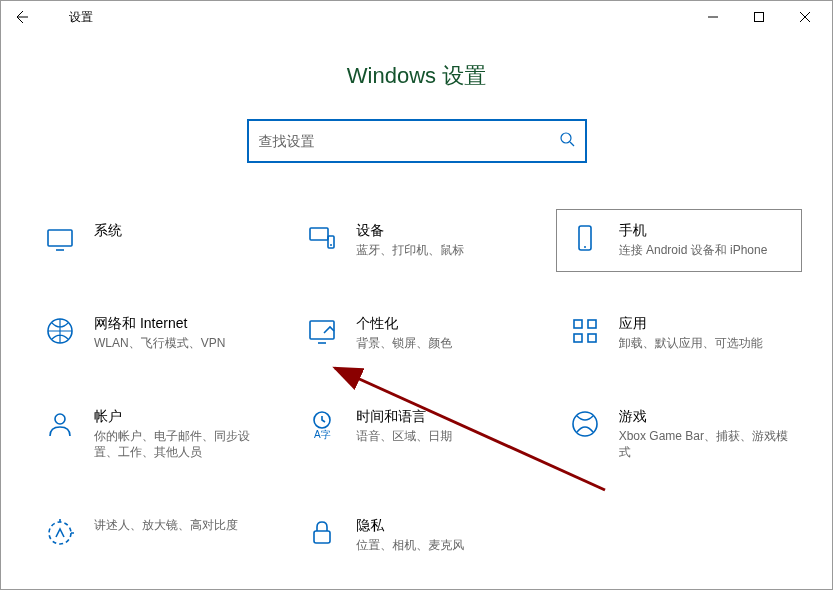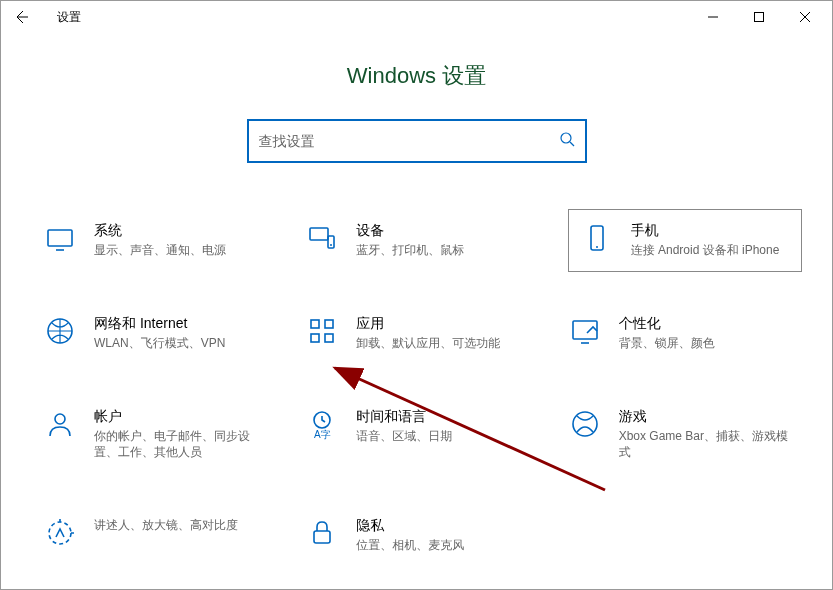--- a/index.html
+++ b/index.html
@@ -1,32 +1,32 @@
 <!DOCTYPE html>
 <html><head>
   <meta charset="utf-8">
   <style>
     * { margin: 0; padding: 0; box-sizing: border-box; font-family: "Microsoft YaHei", "Segoe UI", sans-serif; }
     body { width: 833px; height: 590px; background: #fff; position: relative; overflow: hidden; }
     .window { width: 100%; height: 100%; border: 1px solid #999; display: flex; flex-direction: column; }
     .titlebar { height: 32px; display: flex; align-items: center; padding: 0 4px; }
-    .titlebar-left { display: flex; align-items: center; gap: 20px; }
+    .titlebar-left { display: flex; align-items: center; gap: 32px; }
     .back-btn { width: 32px; height: 32px; display: flex; align-items: center; justify-content: center; cursor: pointer; }
     .app-title { font-size: 12px; color: #000; }
     .titlebar-right { margin-left: auto; display: flex; }
     .win-btn { width: 46px; height: 32px; display: flex; align-items: center; justify-content: center; cursor: pointer; }
     .content { flex: 1; display: flex; flex-direction: column; align-items: center; padding-top: 28px; overflow: hidden; }
     .page-title { font-size: 22px; font-weight: 300; color: #14532d; margin-bottom: 28px; }
     .search-wrap { width: 340px; height: 44px; border: 2px solid #0067c0; display: flex; align-items: center; padding: 0 10px; margin-bottom: 46px; }
     .search-input { flex: 1; border: none; outline: none; font-size: 14px; background: transparent; }
     .search-input::placeholder { color: #666; }
     .search-icon { color: #0067c0; }
     .grid { width: 100%; padding: 0 30px; display: grid; grid-template-columns: repeat(3, 1fr); gap: 30px 16px; }
     .tile { display: flex; align-items: flex-start; gap: 18px; padding: 12px 12px; cursor: pointer; border: 1px solid transparent; }
-    .tile.selected { border: 1px solid #888; margin-left: 12px; }
+    .tile.selected { border: 1px solid #888; }
     .tile-icon { width: 32px; height: 32px; flex-shrink: 0; display: flex; align-items: flex-start; justify-content: center; color: #0067c0; }
     .tile-text { display: flex; flex-direction: column; gap: 2px; }
     .tile-title { font-size: 14px; color: #000; }
     .tile-desc { font-size: 12px; color: #666; line-height: 1.4; }
     .arrow-overlay { position: absolute; pointer-events: none; }
   </style>
 </head>
 <body>
 
 <div class="window">
@@ -75,21 +75,20 @@
     <div class="grid" id="grid">
         <div class="tile">
           <div class="tile-icon">
             <svg width="32" height="32" viewBox="0 0 32 32">
               <rect x="4" y="8" width="24" height="16" rx="1" stroke="currentColor" stroke-width="1.6" fill="none"></rect>
               <path d="M12 28 H20" stroke="currentColor" stroke-width="1.6"></path>
             </svg>
           </div>
           <div class="tile-text">
             <span class="tile-title">系统</span>
-            <span class="tile-desc">显示、声音、通知、电源</span>
           </div>
         </div>
         <div class="tile">
           <div class="tile-icon">
             <svg width="32" height="32" viewBox="0 0 32 32">
               <rect x="4" y="6" width="18" height="12" rx="1" stroke="currentColor" stroke-width="1.6" fill="none"></rect>
               <rect x="22" y="14" width="6" height="12" rx="1" stroke="currentColor" stroke-width="1.6" fill="none"></rect>
               <circle cx="25" cy="23" r="1" fill="currentColor"></circle>
             </svg>
           </div>
@@ -113,47 +112,47 @@
         <div class="tile">
           <div class="tile-icon">
             <svg width="32" height="32" viewBox="0 0 32 32">
               <circle cx="16" cy="16" r="12" stroke="currentColor" stroke-width="1.6" fill="none"></circle>
               <path d="M4 16 H28 M16 4 V28 M8 8 Q16 16 24 8 M8 24 Q16 16 24 24" stroke="currentColor" stroke-width="1.2" fill="none"></path>
             </svg>
           </div>
           <div class="tile-text">
             <span class="tile-title">网络和 Internet</span>
             <span class="tile-desc">WLAN、飞行模式、VPN</span>
+          </div>
+        </div>
+        <div class="tile">
+          <div class="tile-icon">
+            <svg width="32" height="32" viewBox="0 0 32 32">
+              <rect x="4" y="6" width="24" height="18" rx="1" stroke="currentColor" stroke-width="1.6" fill="none"></rect>
+              <path d="M18 18 L24 12 L28 16" stroke="currentColor" stroke-width="1.6" fill="none"></path>
+              <path d="M12 28 H20" stroke="currentColor" stroke-width="1.6"></path>
+            </svg>
+          </div>
+          <div class="tile-text">
+            <span class="tile-title">个性化</span>
+            <span class="tile-desc">背景、锁屏、颜色</span>
           </div>
         </div>
         <div class="tile">
           <div class="tile-icon">
             <svg width="32" height="32" viewBox="0 0 32 32">
               <rect x="5" y="5" width="8" height="8" stroke="currentColor" stroke-width="1.6" fill="none"></rect>
               <rect x="19" y="5" width="8" height="8" stroke="currentColor" stroke-width="1.6" fill="none"></rect>
               <rect x="5" y="19" width="8" height="8" stroke="currentColor" stroke-width="1.6" fill="none"></rect>
               <rect x="19" y="19" width="8" height="8" stroke="currentColor" stroke-width="1.6" fill="none"></rect>
             </svg>
           </div>
           <div class="tile-text">
             <span class="tile-title">应用</span>
             <span class="tile-desc">卸载、默认应用、可选功能</span>
-          </div>
-        </div>
-        <div class="tile">
-          <div class="tile-icon">
-            <svg width="32" height="32" viewBox="0 0 32 32">
-              <rect x="4" y="6" width="24" height="18" rx="1" stroke="currentColor" stroke-width="1.6" fill="none"></rect>
-              <path d="M18 18 L24 12 L28 16" stroke="currentColor" stroke-width="1.6" fill="none"></path>
-              <path d="M12 28 H20" stroke="currentColor" stroke-width="1.6"></path>
-            </svg>
-          </div>
-          <div class="tile-text">
-            <span class="tile-title">个性化</span>
-            <span class="tile-desc">背景、锁屏、颜色</span>
           </div>
         </div>
         <div class="tile">
           <div class="tile-icon">
             <svg width="32" height="32" viewBox="0 0 32 32">
               <circle cx="16" cy="11" r="5" stroke="currentColor" stroke-width="1.6" fill="none"></circle>
               <path d="M6 28 Q6 19 16 19 Q26 19 26 28" stroke="currentColor" stroke-width="1.6" fill="none"></path>
             </svg>
           </div>
           <div class="tile-text">

